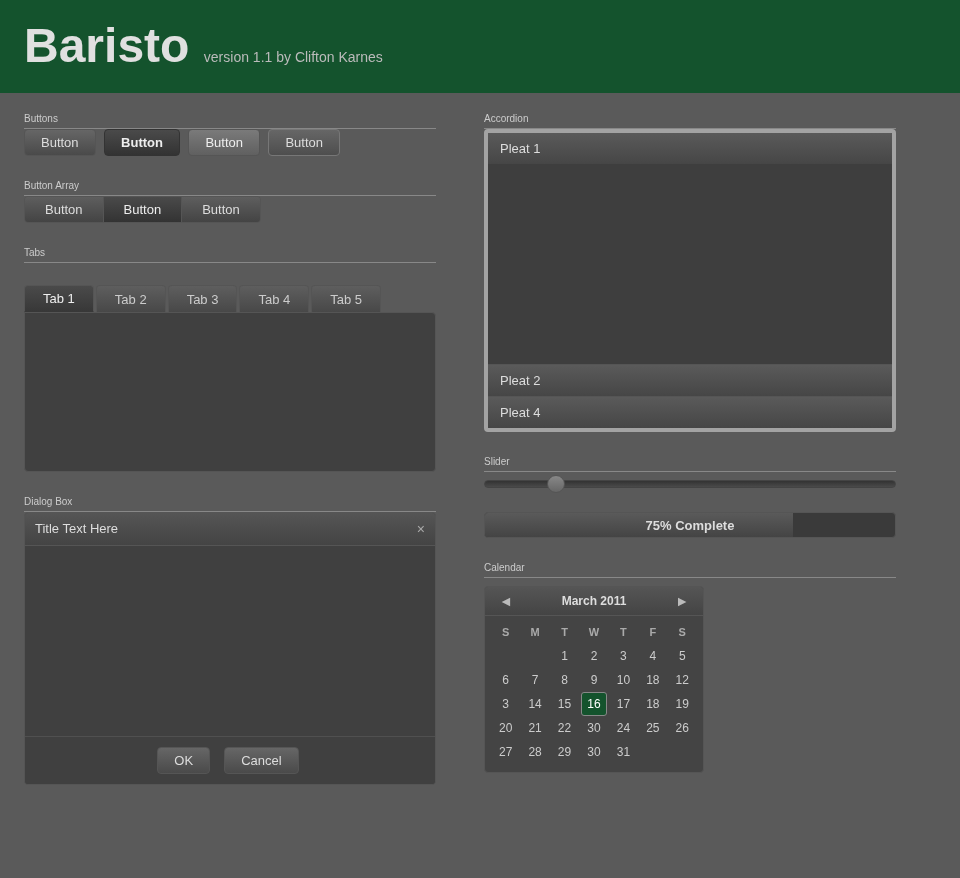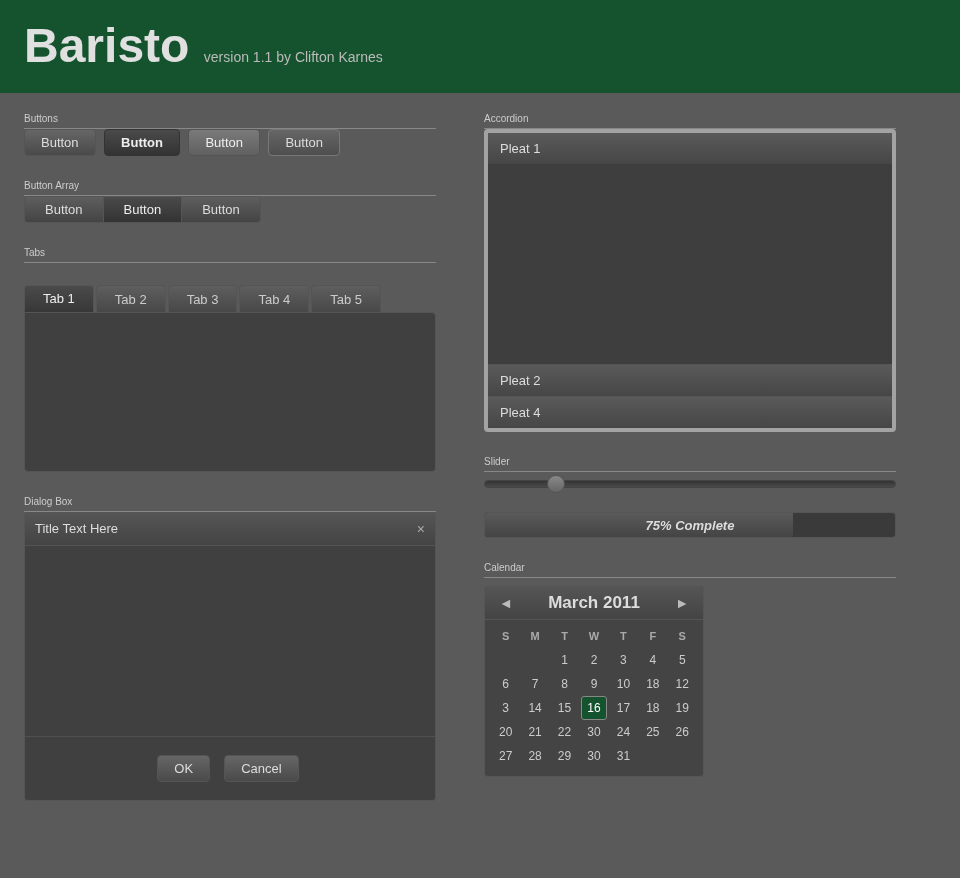--- a/index.html
+++ b/index.html
@@ -159,21 +159,21 @@
       font-size: 14px;
       color: #aaa;
       cursor: pointer;
     }
     .dialog-body {
       min-height: 190px;
       background-color: #404040;
       padding: 10px;
     }
     .dialog-footer {
-      padding: 18px;
+      padding: 10px;
       display: flex;
       justify-content: center;
       gap: 10px;
       background-color: #404040;
       border-top: 1px solid #505050;
     }
 
     
     .accordion {
       border: 4px solid #a3a3a3;
@@ -222,21 +222,20 @@
     
     .progress-section { margin-bottom: 24px; }
     .progress-bar-container {
       border: 1px solid #555;
       border-radius: 4px;
       overflow: hidden;
       background-color: #3a3a3a;
       height: 26px;
       position: relative;
       margin-top: 8px;
-      font-style: italic;
     }
     .progress-fill {
       height: 100%;
       background: linear-gradient(to bottom, #5a5a5a, #444);
       width: 75%;
       display: flex;
       align-items: center;
       justify-content: center;
     }
     .progress-label {
@@ -270,21 +269,21 @@
     }
     .cal-nav-btn {
       cursor: pointer;
       color: #bbb;
       font-size: 14px;
       background: none;
       border: none;
       padding: 0 4px;
     }
     .cal-title {
-      font-size: 17px;
+      font-size: 12px;
       color: #ddd;
       font-weight: bold;
     }
     .cal-grid {
       padding: 4px 6px 8px;
     }
     .cal-row {
       display: flex;
       justify-content: space-around;
     }

